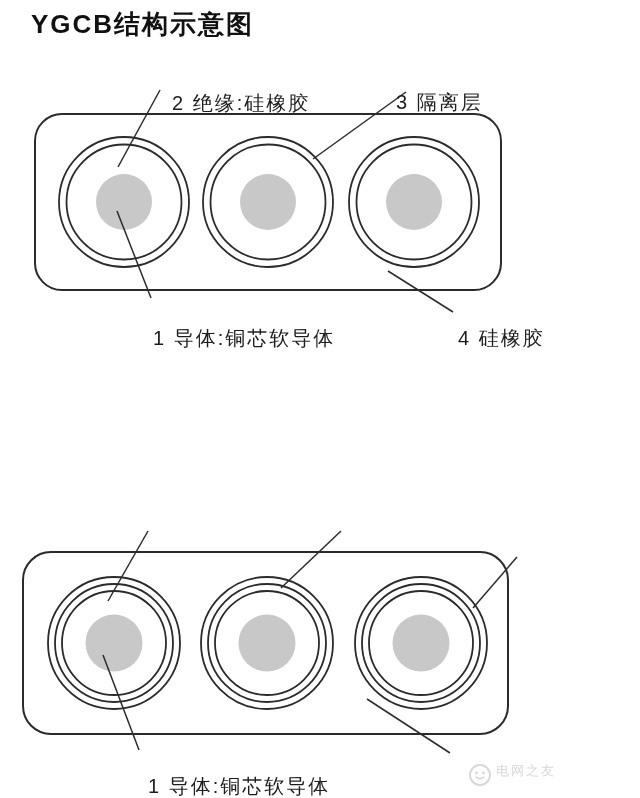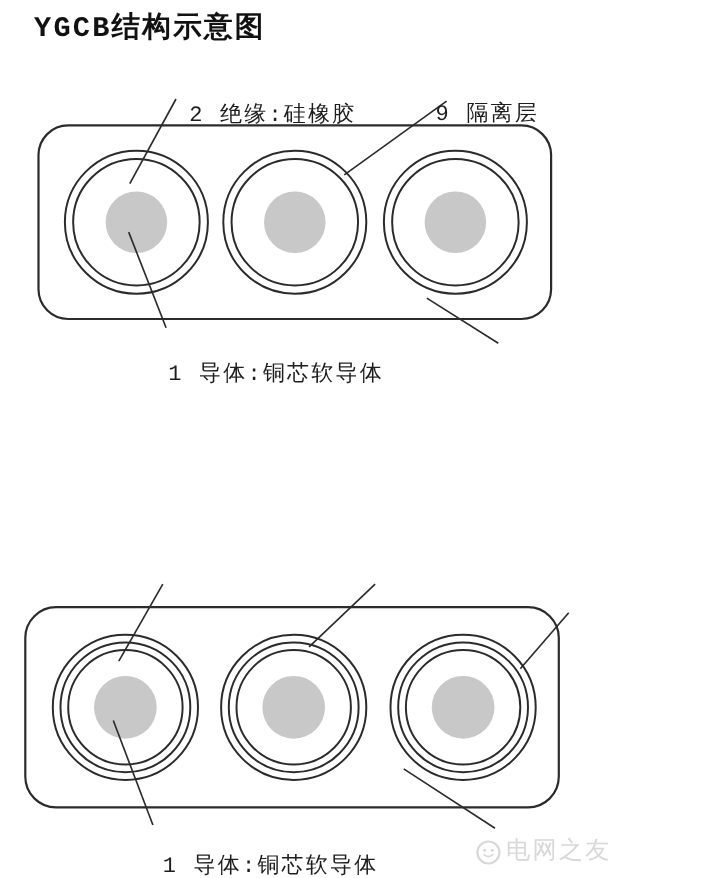--- a/index.html
+++ b/index.html
@@ -8,44 +8,44 @@
     --label-text:#1d1d1d;
     --muted-label:#6a6a6a;
     --watermark:#d8d8d8;
     --page-bg:#ffffff;
   }
   html,body{margin:0;padding:0;background:#fff;}
   .canvas{
     position:relative;
     width:564px;height:798px;
     background:var(--page-bg);
-    font-family:Liberation Mono, monospace;
+    font-family:Liberation Sans, sans-serif;
     overflow:hidden;
   }
   svg.drawing{position:absolute;left:0;top:0;width:640px;height:798px;}
   .outline{fill:#ffffff;stroke:var(--line);stroke-width:2;}
   .ring{fill:none;stroke:var(--line);stroke-width:1.8;}
   .core{fill:var(--conductor-fill);stroke:none;}
   .leader{stroke:var(--line);stroke-width:1.5;fill:none;}
   .abs{position:absolute;white-space:nowrap;}
   .title{
     font-size:26px;font-weight:bold;color:#111;
     letter-spacing:2px;
   }
   .lbl{
     font-size:20px;color:var(--label-text);
     letter-spacing:2px;
     margin-top:28px;
   }
   .lbl.muted{color:var(--muted-label);}
   .watermark{
     position:absolute;right:8px;bottom:10px;
-    display:flex;align-items:flex-end;gap:3px;
+    display:flex;align-items:flex-start;gap:3px;
     color:var(--watermark);
-    font-size:22px;letter-spacing:2px;
+    font-size:13px;letter-spacing:2px;
   }
   .wm-icon{width:26px;height:26px;flex:0 0 auto;}
 </style>
 </head>
 <body>
 
 <div class="canvas">
 
   <svg class="drawing" viewBox="0 0 640 798" aria-hidden="true">
 
@@ -99,22 +99,23 @@
       <line class="leader" x1="148" y1="531" x2="108" y2="601"></line>
       <line class="leader" x1="341" y1="531" x2="281" y2="588"></line>
       <line class="leader" x1="517" y1="557" x2="473" y2="608"></line>
       <line class="leader" x1="103" y1="655" x2="139" y2="750"></line>
       <line class="leader" x1="367" y1="699" x2="450" y2="753"></line>
     </g>
   </svg>
 
   <div class="abs title" style="left:31px;top:7px">YGCB结构示意图</div>
   <div class="abs lbl" style="left:172px;top:62px">2 绝缘:硅橡胶</div>
-  <div class="abs lbl" style="left:396px;top:61px">9 隔离层</div>
+  <div class="abs lbl" style="left:396px;top:61px">3 隔离层</div>
   <div class="abs lbl" style="left:153px;top:297px">1 导体:铜芯软导体</div>
+  <div class="abs lbl" style="left:458px;top:297px">4 硅橡胶</div>
 
   <div class="abs lbl" style="left:148px;top:745px">1 导体:铜芯软导体</div>
 
   <div class="watermark">
     <svg class="wm-icon" viewBox="0 0 26 26" aria-hidden="true">
       <circle cx="13" cy="13" r="10" fill="none" stroke="var(--watermark)" stroke-width="2"></circle>
       <circle cx="9.5" cy="11" r="1.4" fill="var(--watermark)"></circle>
       <circle cx="16.5" cy="11" r="1.4" fill="var(--watermark)"></circle>
       <path d="M9 15 q4 3.4 8 0" fill="none" stroke="var(--watermark)" stroke-width="1.6" stroke-linecap="round"></path>
     </svg>

